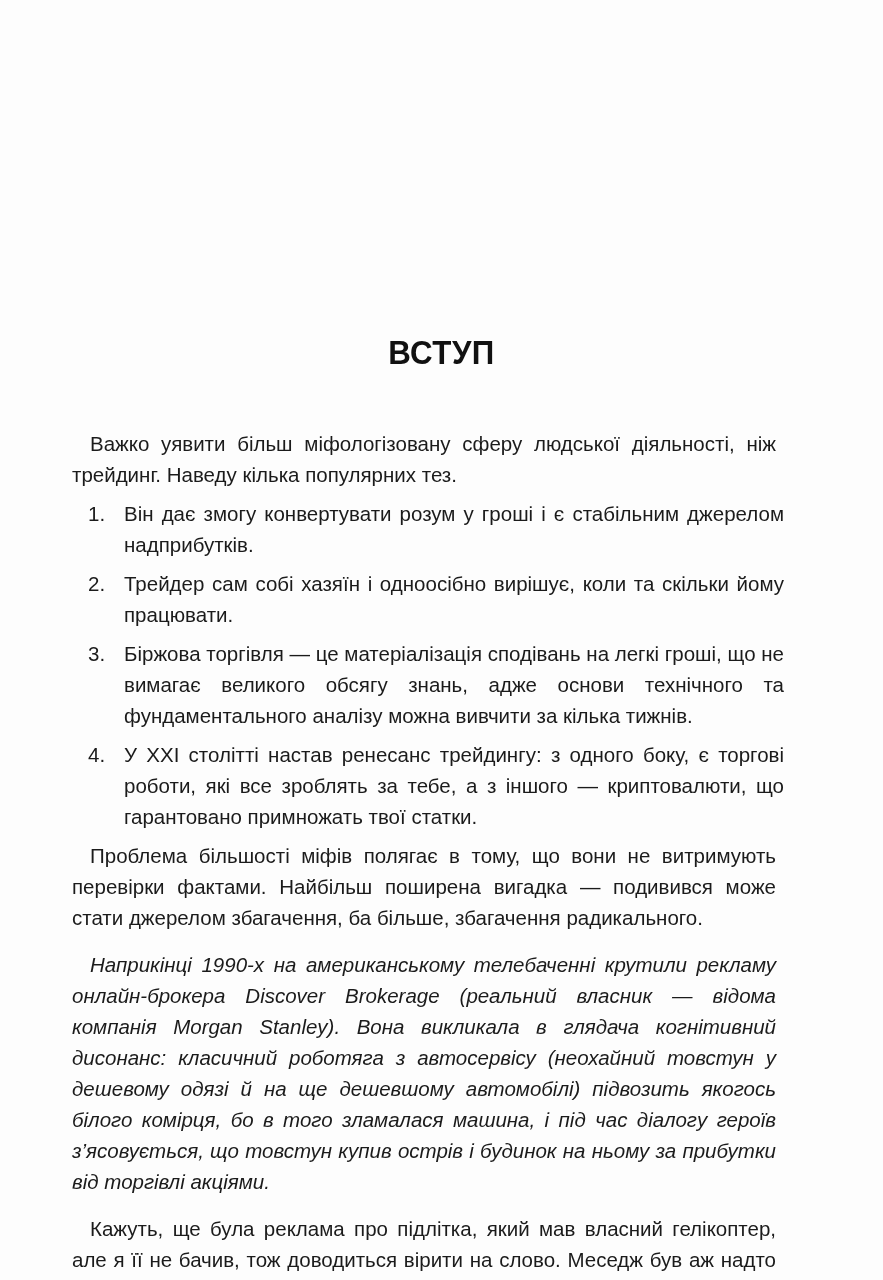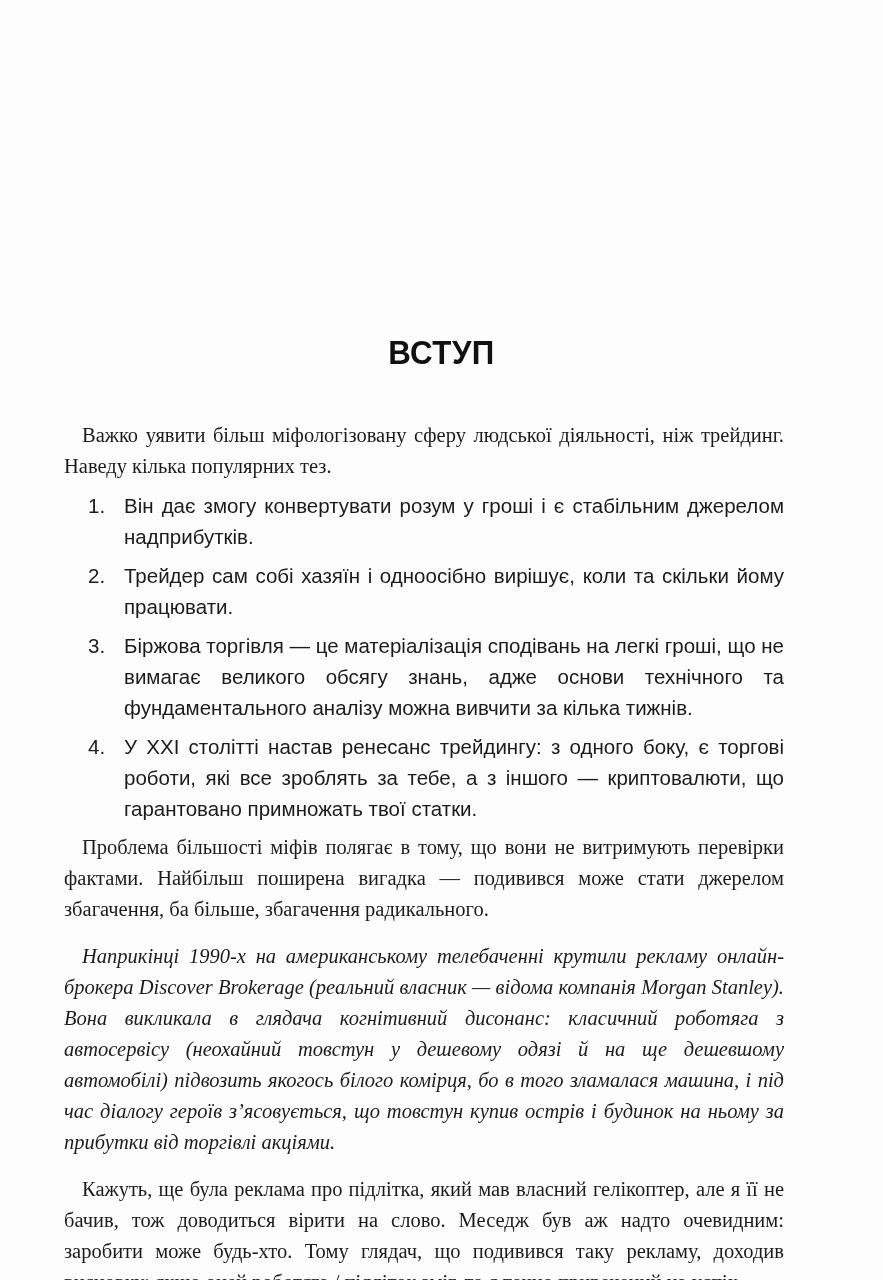--- a/index.html
+++ b/index.html
@@ -12,21 +12,21 @@
   .title {
     position: absolute; top: 310px; left: 0; width: 883px; text-align: center;
     font-family: "Liberation Sans", sans-serif; font-weight: bold;
     font-size: 34px; letter-spacing: 0.5px; color: #111;
     transform: scaleX(0.92);
   }
   .body {
     position: absolute; left: 64px; top: 420px; width: 720px;
     font-size: 20.5px; line-height: 31px; color: #1b1b1b;
   }
-  .body p { margin: 0; text-align: justify; font-family: Liberation Serif, serif; }
+  .body p { margin: 8px; text-align: justify; }
   .indent { text-indent: 18px; }
   .list { margin: 8px 0 6px 0; padding: 0; list-style: none; }
   .list li { position: relative; padding-left: 60px; margin-bottom: 8px; text-align: justify; }
   .list li .num { position: absolute; left: 24px; top: 0; }
   .italic { font-style: italic; margin-top: 16px !important; }
   .gap { margin-top: 16px !important; }
 </style>
 </head>
 <body>
 

